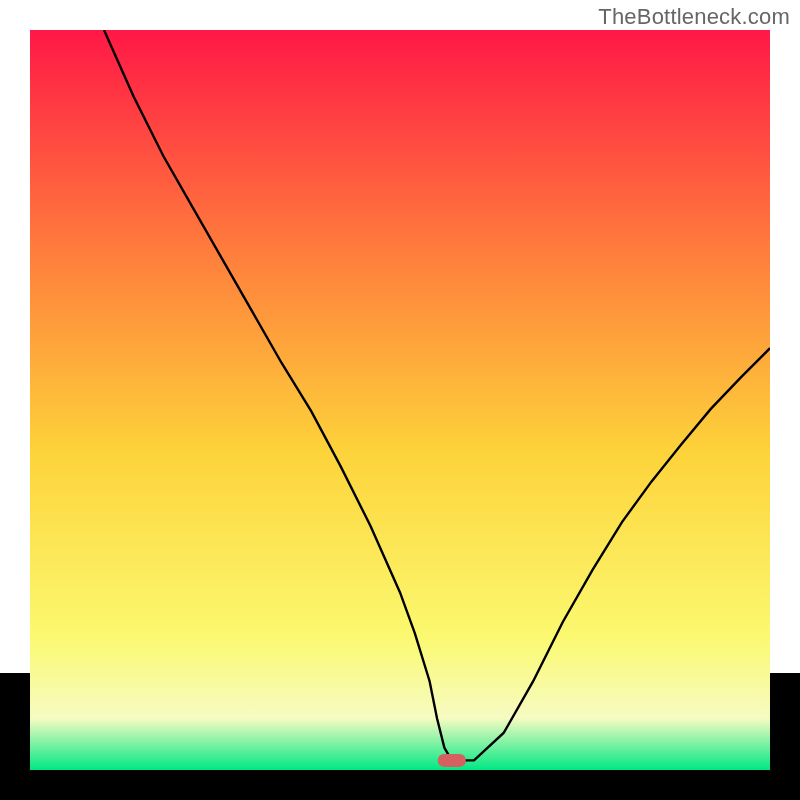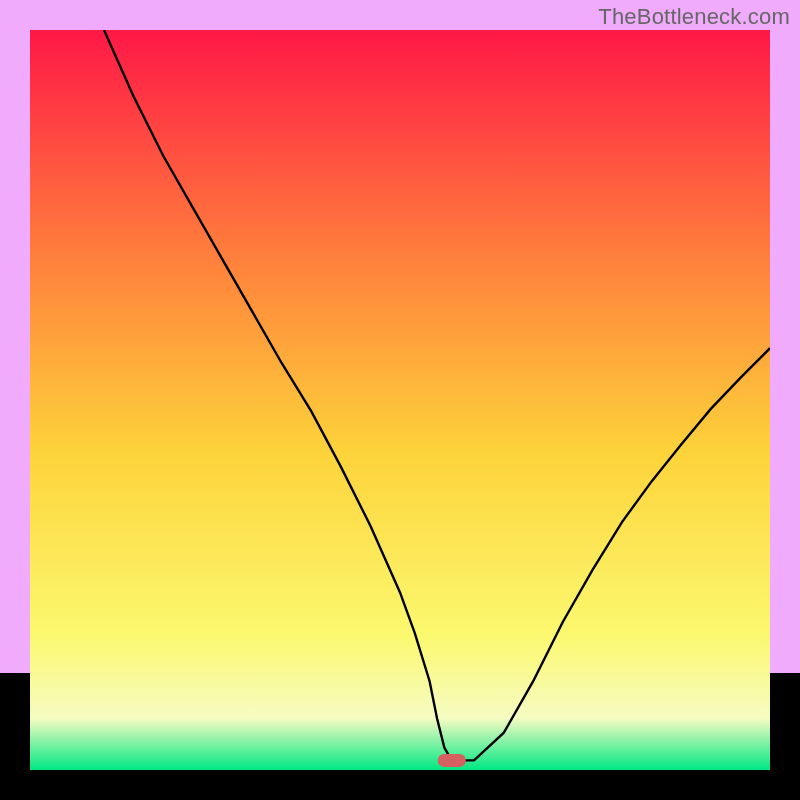--- a/index.html
+++ b/index.html
@@ -8,21 +8,21 @@
     width: 800px;
     height: 800px;
     background: #000;
     overflow: hidden;
     font-family: Arial, Helvetica, sans-serif;
   }
   .frame {
     position: relative;
     width: 800px;
     height: 673px;
-    background: #f0abfc;
+    background: #ffffff;
   }
   .watermark {
     position: absolute;
     top: 4px;
     right: 10px;
     color: #666;
     font-size: 22px;
     font-weight: 500;
     letter-spacing: 0.2px;
     z-index: 10;

